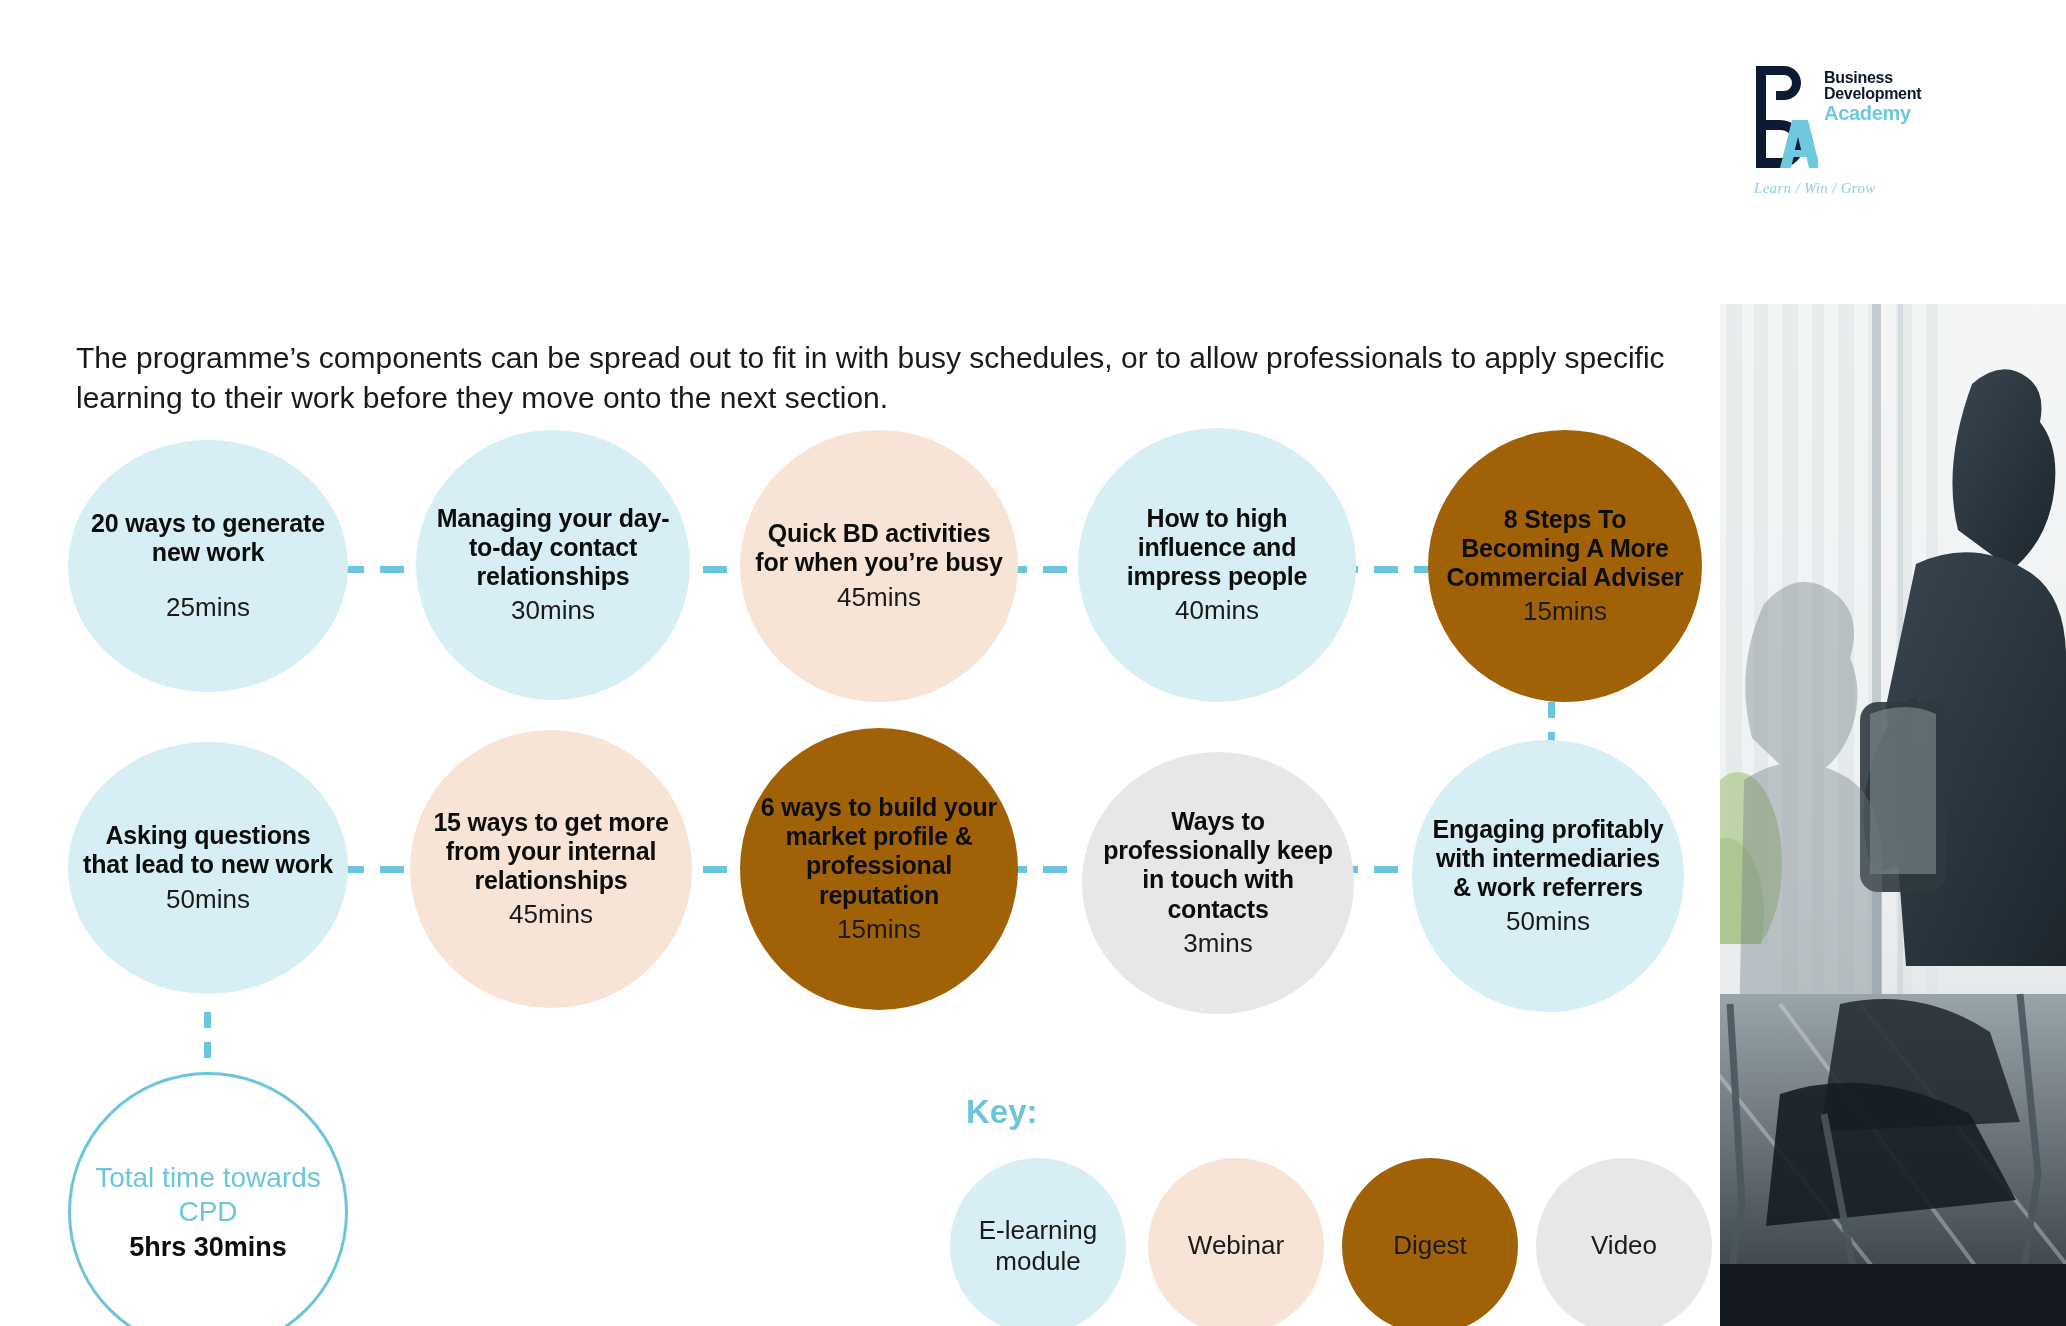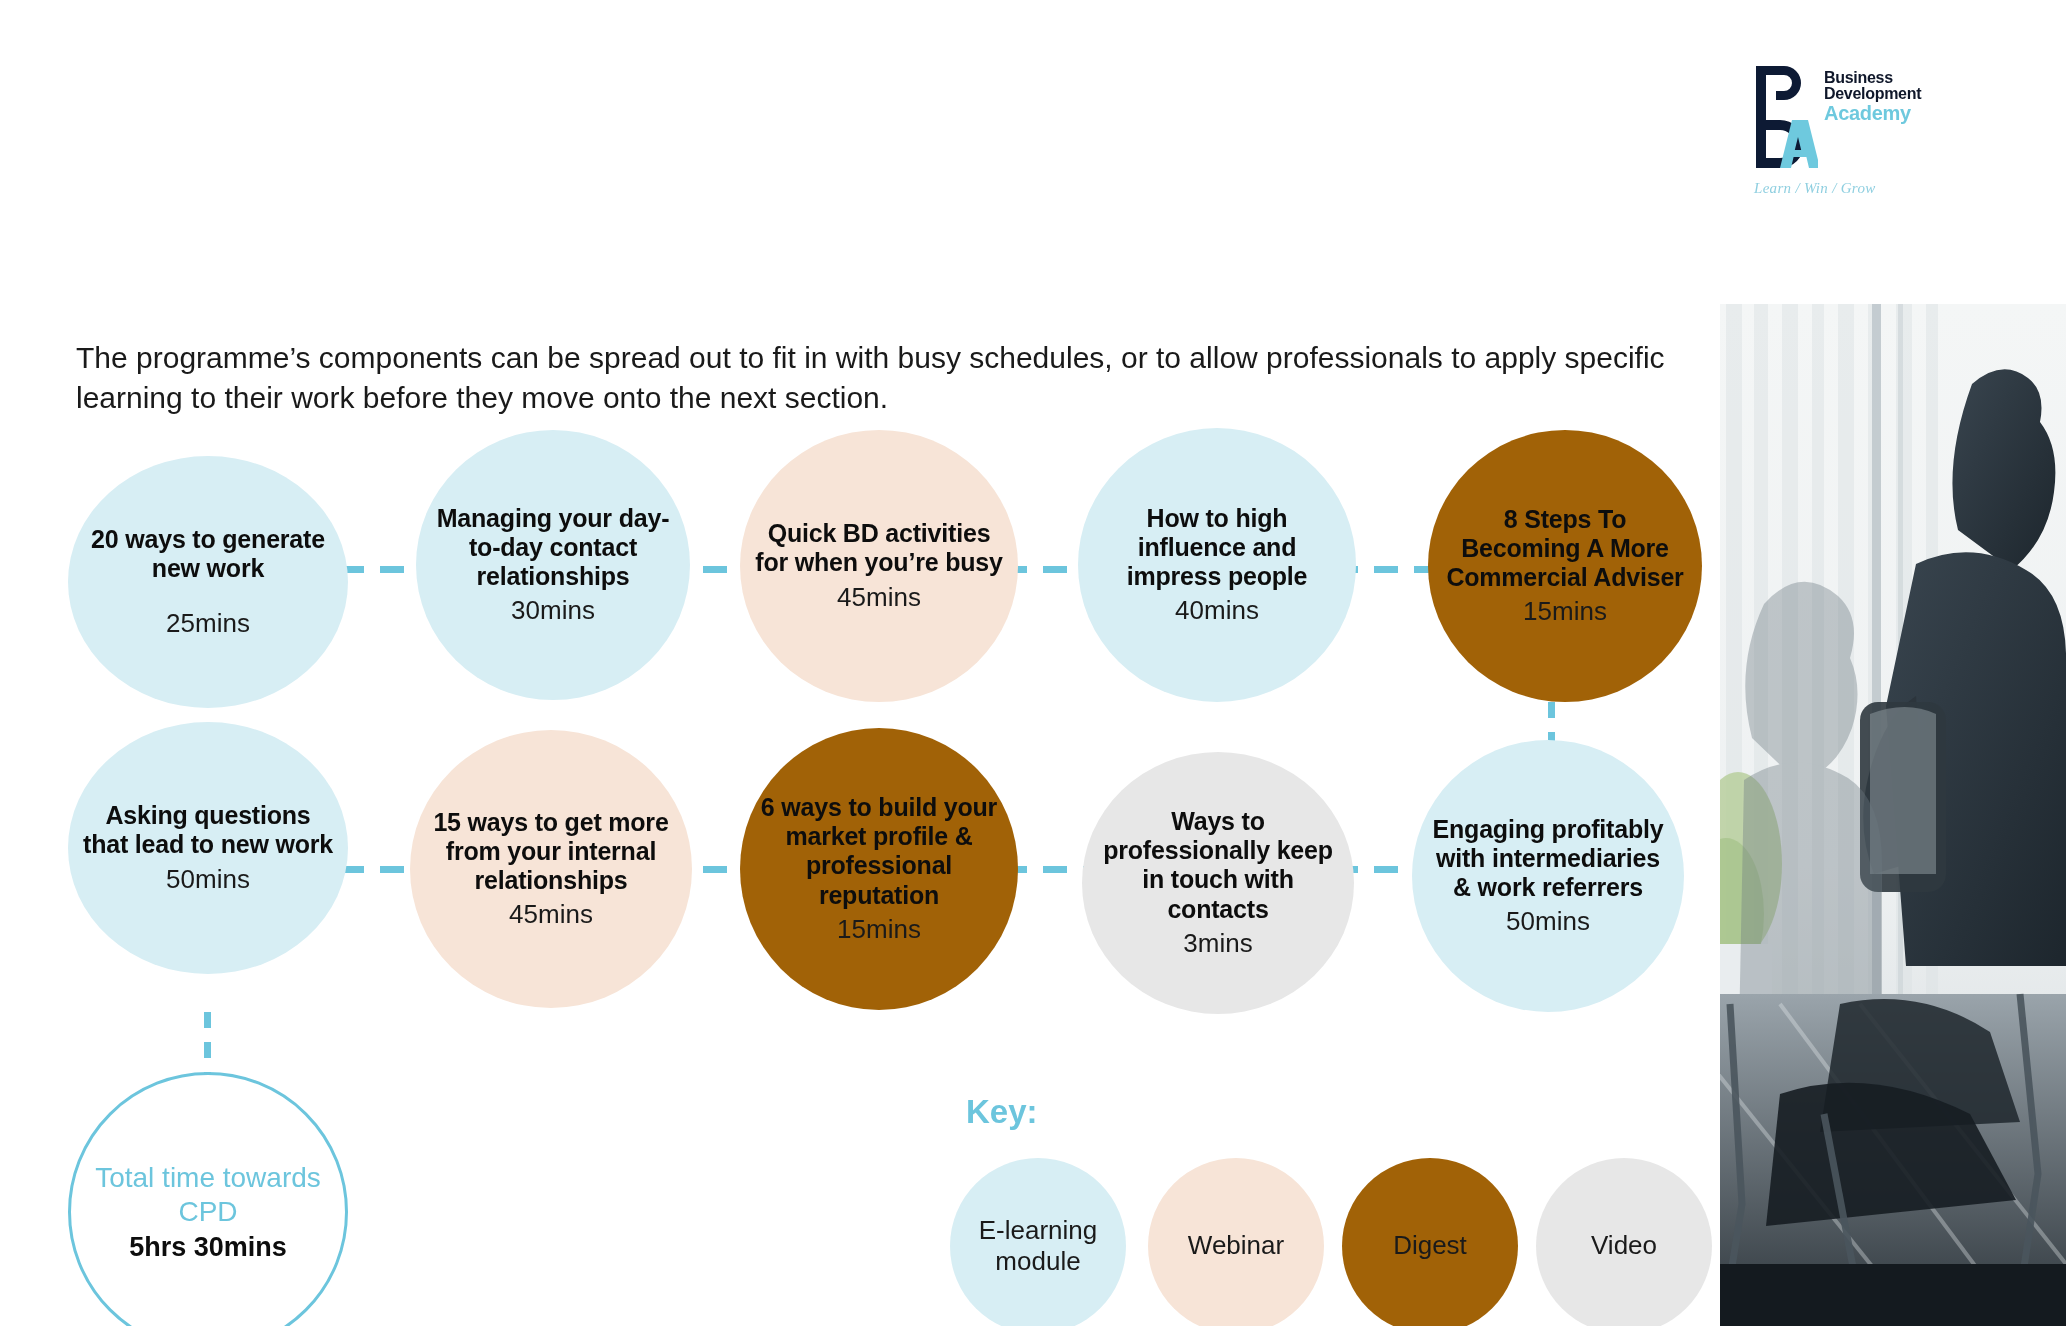--- a/index.html
+++ b/index.html
@@ -294,21 +294,21 @@
 
   <div class="dash-v" style="left:1548px; top:702px; height:44px;"></div>
 
   <div class="dash-h" style="left:300px; top:866px; width:128px;"></div>
   <div class="dash-h" style="left:663px; top:866px; width:84px;"></div>
   <div class="dash-h" style="left:1003px; top:866px; width:84px;"></div>
   <div class="dash-h" style="left:1334px; top:866px; width:100px;"></div>
 
   <div class="dash-v" style="left:204px; top:1012px; height:62px;"></div>
 
-  <div class="node c-blue" style="left:68px; top:456px; width:280px; height:252px;gap:20px;">
+  <div class="node c-blue" style="left:68px; top:440px; width:280px; height:252px;gap:20px;">
     <div class="t">20 ways to generate new work</div>
     <div class="d">25mins</div>
   </div>
 
   <div class="node c-blue" style="left:416px; top:430px; width:274px; height:270px;">
     <div class="t">Managing your day-to-day contact relationships</div>
     <div class="d">30mins</div>
   </div>
 
   <div class="node c-peach" style="left:740px; top:430px; width:278px; height:272px;">
@@ -319,21 +319,21 @@
   <div class="node c-blue" style="left:1078px; top:428px; width:278px; height:274px;">
     <div class="t">How to high influence and impress people</div>
     <div class="d">40mins</div>
   </div>
 
   <div class="node c-green" style="left:1428px; top:430px; width:274px; height:272px;">
     <div class="t">8 Steps To Becoming A More Commercial Adviser</div>
     <div class="d">15mins</div>
   </div>
 
-  <div class="node c-blue" style="left:68px; top:722px; width:280px; height:252px;">
+  <div class="node c-blue" style="left:68px; top:742px; width:280px; height:252px;">
     <div class="t">Asking questions that lead to new work</div>
     <div class="d">50mins</div>
   </div>
 
   <div class="node c-peach" style="left:410px; top:730px; width:282px; height:278px;">
     <div class="t">15 ways to get more from your internal relationships</div>
     <div class="d">45mins</div>
   </div>
 
   <div class="node c-green" style="left:740px; top:728px; width:278px; height:282px;">

